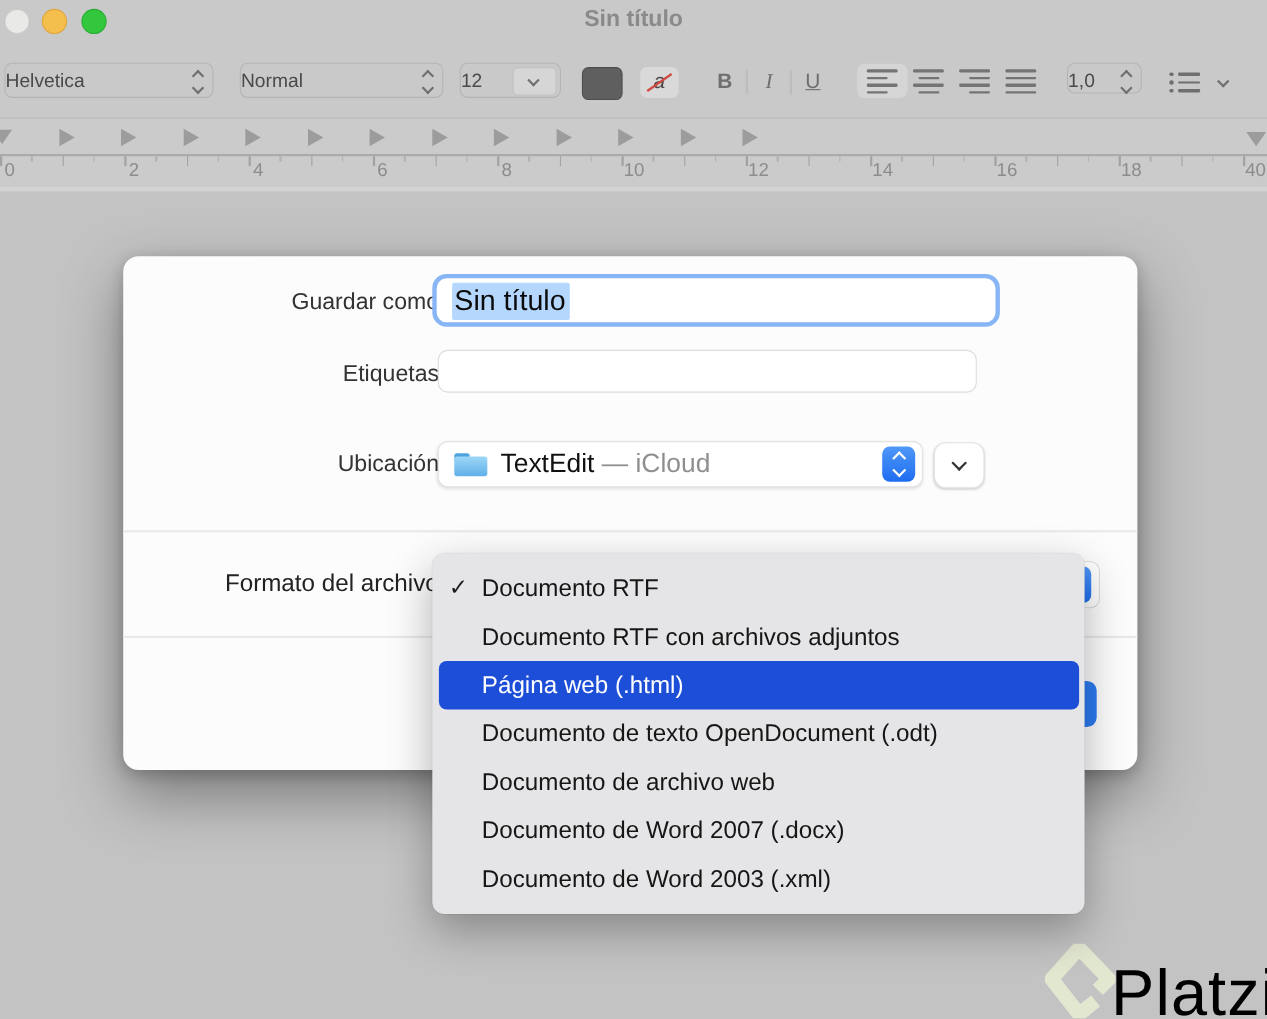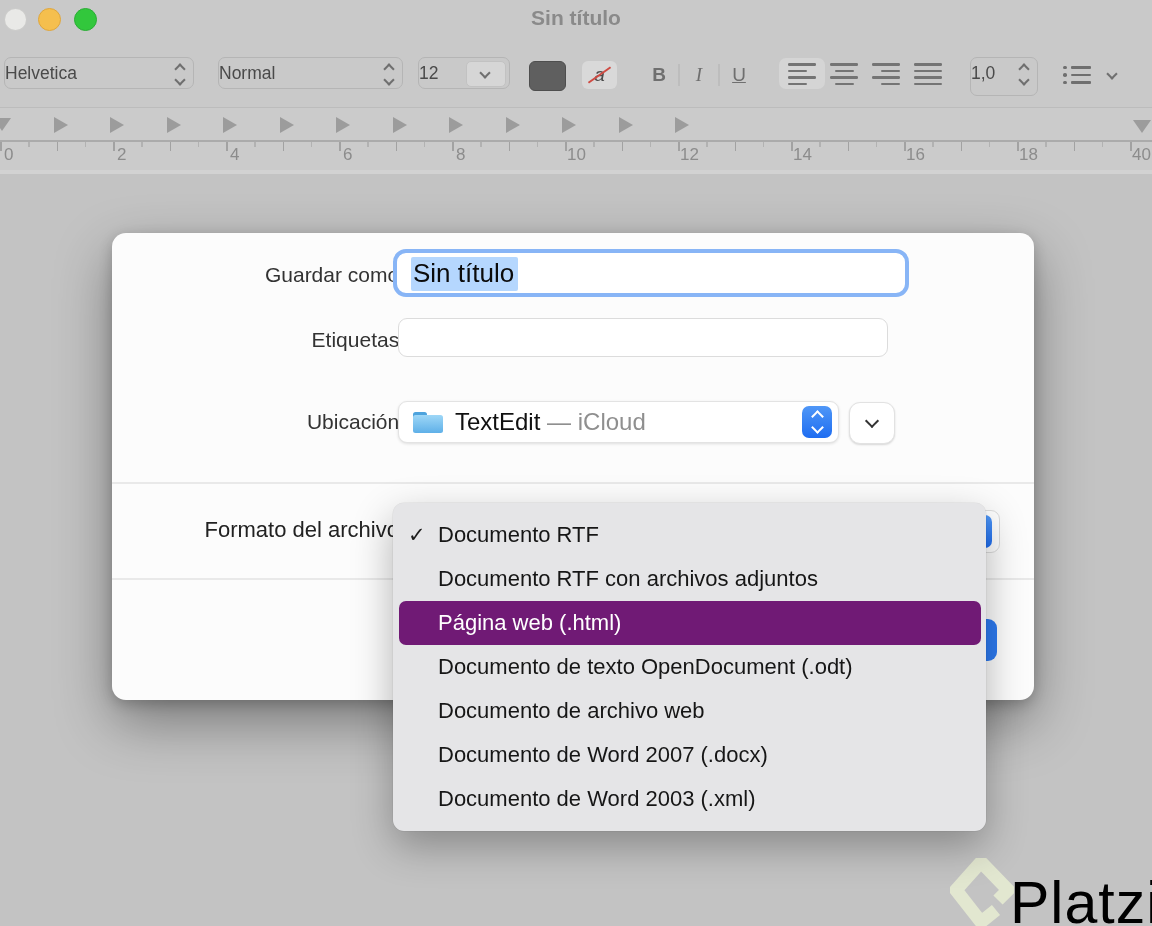--- a/index.html
+++ b/index.html
@@ -39,21 +39,21 @@
   .alignbg{position:absolute;left:779px;top:58px;width:46px;height:31px;background:#d5d5d5;border-radius:7px}
   .al{position:absolute;top:63px;width:28px;height:22px}
   .al i{position:absolute;left:0;height:2.5px;background:#747474;border-radius:1.2px}
   .al i:nth-child(1){top:0;width:28px}
   .al i:nth-child(2){top:6.5px;width:19px}
   .al i:nth-child(3){top:13px;width:28px}
   .al i:nth-child(4){top:19.5px;width:19px}
   .al.center i:nth-child(2),.al.center i:nth-child(4){left:4.5px}
   .al.right i:nth-child(2),.al.right i:nth-child(4){left:9px}
   .al.justify i:nth-child(2),.al.justify i:nth-child(4){width:28px}
-  .spacing{left:970px;width:68px;height:39px}
+  .spacing{left:970px;width:68px;height:28px}
   .bl{position:absolute;left:1063px;top:66px;width:30px;height:20px}
   .bl i{position:absolute;left:8px;width:20px;height:2.5px;background:#6f6f6f;border-radius:1px}
   .bl i::before{content:'';position:absolute;left:-8px;top:-0.5px;width:3.5px;height:3.5px;background:#6f6f6f;border-radius:50%}
   .bl i:nth-child(1){top:0}.bl i:nth-child(2){top:7.5px}.bl i:nth-child(3){top:15px}
   .listchev{position:absolute;left:1108px;top:70px}
   .listchev .chd{border-color:#6f6f6f}
 
   
   .ruler{position:absolute;left:0;top:107px;width:1152px;height:62px;background:#cbcbcb;border-top:1px solid #bcbcbc;border-bottom:1px solid #bdbdbd;z-index:2}
   .ruler .baseline{position:absolute;left:0;top:32px;width:1152px;height:1.5px;background:#ababab}
@@ -89,21 +89,21 @@
   .div1{top:249px}.div2{top:345px}
   .fmtpopup{position:absolute;left:500px;top:277px;width:388px;height:43px;background:#fff;border:1px solid #ddd;border-radius:9px;box-sizing:border-box}
   .fmtpopup .bluestep{right:7px;top:4px;width:29px;height:33px}
   .savebtn{position:absolute;left:768px;top:386px;width:117px;height:42px;background:#2d7bf2;border-radius:9px;border:none}
 
   
   .menu{position:absolute;left:393px;top:503px;width:593px;background:#e5e5e7;border-radius:11px;padding:10px 0;z-index:20;
     box-shadow:0 15px 40px rgba(0,0,0,.3),0 0 0 .5px rgba(0,0,0,.08)}
   .mi{position:relative;height:44px;line-height:44px;padding-left:45px;font-size:22px;color:#161616;box-sizing:border-box}
   .mi .check{position:absolute;left:15px;top:0;font-size:21px;font-weight:500;color:#1c1c1c}
-  .mi.hl{margin:0 5.5px;padding-left:39.5px;background:#701a75;color:#fff;border-radius:7px}
+  .mi.hl{margin:0 5.5px;padding-left:39.5px;background:#1d4ed8;color:#fff;border-radius:7px}
 
   
   .wm-logo{position:absolute;left:950px;top:858px;z-index:4;opacity:.9}
   .wm-text{position:absolute;left:1010px;top:869px;z-index:4;font-size:59px;font-weight:500;letter-spacing:1px;color:#000000}
 </style>
 </head>
 <body>
 
 <div class="titlebar">
   <div class="tl close"></div>

